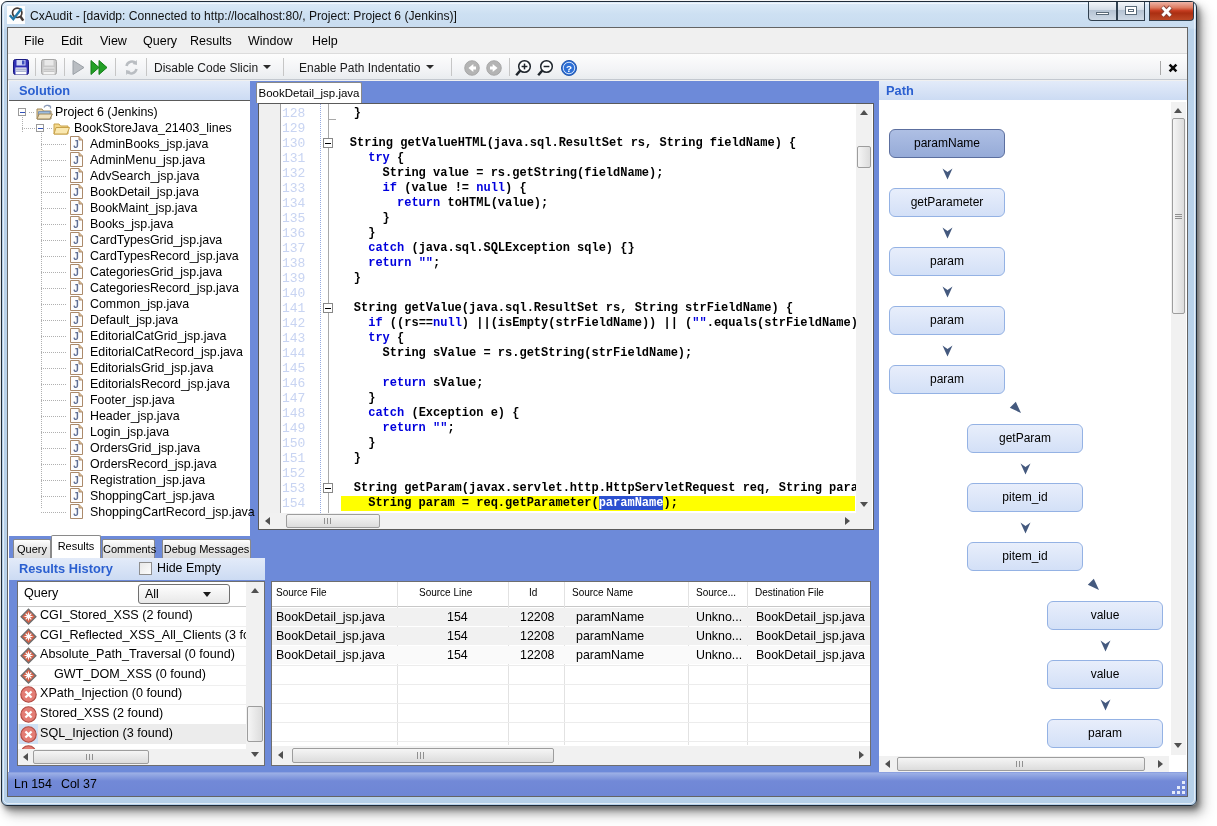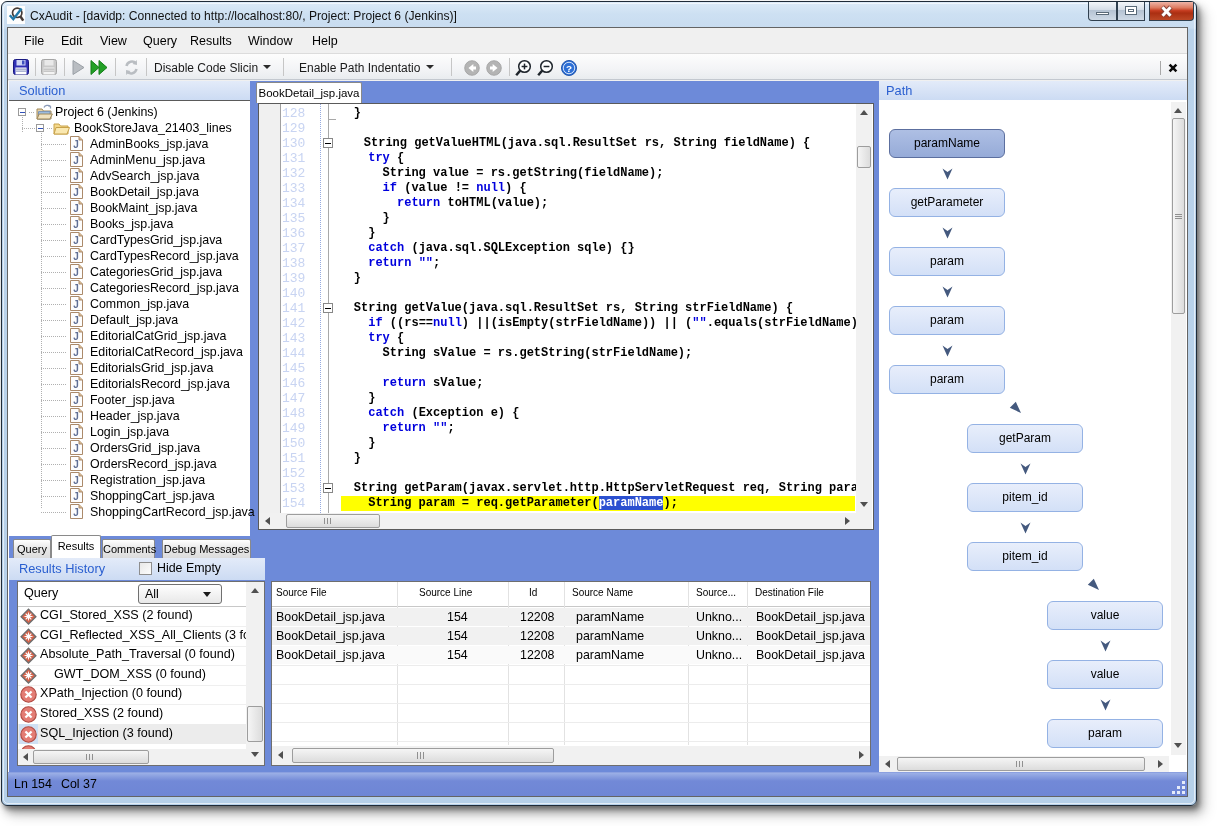--- a/index.html
+++ b/index.html
@@ -22,21 +22,21 @@
 #menubar { position:absolute; left:0; top:0; width:1179px; height:25px; background:#f0f0f0; }
 .menuitem { position:absolute; top:6px; font-size:12.5px; color:#000; }
 #toolbar { position:absolute; left:0; top:25px; width:1179px; height:27px;
   background:linear-gradient(#fdfdfd, #f3f4f6 60%, #e9ecef); border-top:1px solid #dcdcdc; border-bottom:1px solid #c3c8cf; }
 .tsep { position:absolute; top:4px; width:1px; height:18px; background:#c6c6c6; }
 .tbtext { position:absolute; top:7px; font-size:12px; color:#1a1a1a; white-space:nowrap; }
 .dd { position:absolute; top:11px; width:0; height:0; border-left:4px solid transparent; border-right:4px solid transparent; border-top:4px solid #2b2b2b; }
 #main { position:absolute; left:0; top:53px; width:1179px; height:691px; background:#6d8ad9; }
 
 .phead { position:absolute; background:linear-gradient(#e3ebf9, #ccdbf3); }
-.phead span { font-size:12.8px; font-weight:normal; color:#2a5fd0; }
+.phead span { font-size:12.8px; font-weight:bold; color:#2a5fd0; }
 
 #tree { position:absolute; left:1px; top:19px; width:241px; height:436px; background:#fff; border-top:1px solid #5a5a5a; }
 .trow { position:absolute; font-size:12.4px; color:#000; white-space:nowrap; }
 
 #edbox { position:absolute; left:250px; top:22px; width:616px; height:427px; background:#fff; border:1px solid #5a5a5a; }
 .codeline { position:absolute; left:0; width:100%; height:15px; font-family:"Liberation Mono", monospace; font-weight:bold; font-size:12px; line-height:15px; white-space:pre; color:#000; }
 .codeline b { font-weight:bold; color:#0000dd; }
 .lnum { position:absolute; left:23px; width:23px; text-align:right; font-family:"Liberation Mono", monospace; font-size:13px; line-height:15px; color:#c8d4f2; }
 
 .sb { background:#f1f1f1; }
@@ -365,21 +365,21 @@
     <div style="position:absolute;left:248px;top:1px;width:106px;height:21px;background:#fff;border:1px solid #898989;border-bottom:none;border-radius:2px 2px 0 0;font-size:11.5px;color:#000;text-align:center;line-height:20px;white-space:nowrap">BookDetail_jsp.java</div>
     <div id="edbox">
 <div style="position:absolute;left:0;top:0;width:22px;height:409px;background:#f0f0f0;border-right:1px solid #a0a0a0"></div>
 <div style="position:absolute;left:69px;top:0;width:1px;height:409px;background:#a8a8a8"></div>
 <div style="position:absolute;left:69px;top:15px;width:8px;height:1px;background:#a8a8a8"></div>
 <div style="position:absolute;left:61px;top:0;width:1px;height:409px;background-image:linear-gradient(#96aadf 50%,transparent 50%);background-size:1px 2px"></div>
 <div class="lnum" style="top:2px">128</div>
 <div class="codeline" style="left:66px;top:2px">    }</div>
 <div class="lnum" style="top:17px">129</div>
 <div class="lnum" style="top:32px">130</div>
-<div class="codeline" style="left:76px;top:32px">    String getValueHTML(java.sql.ResultSet rs, String fieldName) {</div>
+<div class="codeline" style="left:62px;top:32px">    String getValueHTML(java.sql.ResultSet rs, String fieldName) {</div>
 <div class="lnum" style="top:47px">131</div>
 <div class="codeline" style="left:66px;top:47px">      <b>try</b> {</div>
 <div class="lnum" style="top:62px">132</div>
 <div class="codeline" style="left:66px;top:62px">        String value = rs.getString(fieldName);</div>
 <div class="lnum" style="top:77px">133</div>
 <div class="codeline" style="left:66px;top:77px">        <b>if</b> (value != <b>null</b>) {</div>
 <div class="lnum" style="top:92px">134</div>
 <div class="codeline" style="left:66px;top:92px">          <b>return</b> toHTML(value);</div>
 <div class="lnum" style="top:107px">135</div>
 <div class="codeline" style="left:66px;top:107px">        }</div>
@@ -497,21 +497,21 @@
     <div class="tab" style="left:94px;top:458px;width:53px;height:19px;line-height:18px">Comments</div>
     <div class="tab" style="left:154px;top:458px;width:89px;height:19px;line-height:18px">Debug Messages</div>
 
     <div class="phead" style="left:1px;top:477px;width:256px;height:22px">
       <span style="position:absolute;left:10px;top:3px">Results History</span>
       <div style="position:absolute;left:130px;top:4px;width:13px;height:13px;background:linear-gradient(135deg,#e8e8e8,#fdfdfd);border:1px solid #8e8e8e"></div>
       <div style="position:absolute;left:148px;top:3px;font-size:12.4px;font-weight:normal;color:#000">Hide Empty</div>
     </div>
     <div id="qlistbox" style="position:absolute;left:9px;top:500px;width:248px;height:185px;background:#fff;border:1px solid #6e6e6e">
 <div style="position:absolute;left:6px;top:4px;font-size:12.6px;color:#000">Query</div>
-<div style="position:absolute;left:120px;top:2px;width:84px;height:20px;background:linear-gradient(#fefefe,#e8e8e8);border:1px solid #707070;border-radius:3px">
+<div style="position:absolute;left:120px;top:2px;width:92px;height:20px;background:linear-gradient(#fefefe,#e8e8e8);border:1px solid #707070;border-radius:3px">
           <div style="position:absolute;left:6px;top:2px;font-size:12.4px">All</div>
           <div class="arr" style="left:64px;top:7px;border-left:4.5px solid transparent;border-right:4.5px solid transparent;border-top:5px solid #1a1a1a"></div>
         </div>
 <div style="position:absolute;left:0;top:24px;width:228px;height:1px;background:#c8c8c8"></div>
 <svg style="position:absolute;left:2px;top:26px" width="17" height="17" viewBox="0 0 15 15">
           <rect x="3" y="3" width="9.2" height="9.2" transform="rotate(45 7.5 7.5)" fill="#d2624a" stroke="#6e6e6e" stroke-width="1.2"></rect>
           <path d="M7.5 3.2 L8.4 6.6 L11.8 7.5 L8.4 8.4 L7.5 11.8 L6.6 8.4 L3.2 7.5 L6.6 6.6 Z" fill="#fff"></path>
           <path d="M5 5 L10 10 M10 5 L5 10" stroke="#fff" stroke-width="1"></path>
         </svg>
 <div class="qrow" style="left:22px;top:26px">CGI_Stored_XSS (2 found)</div>

